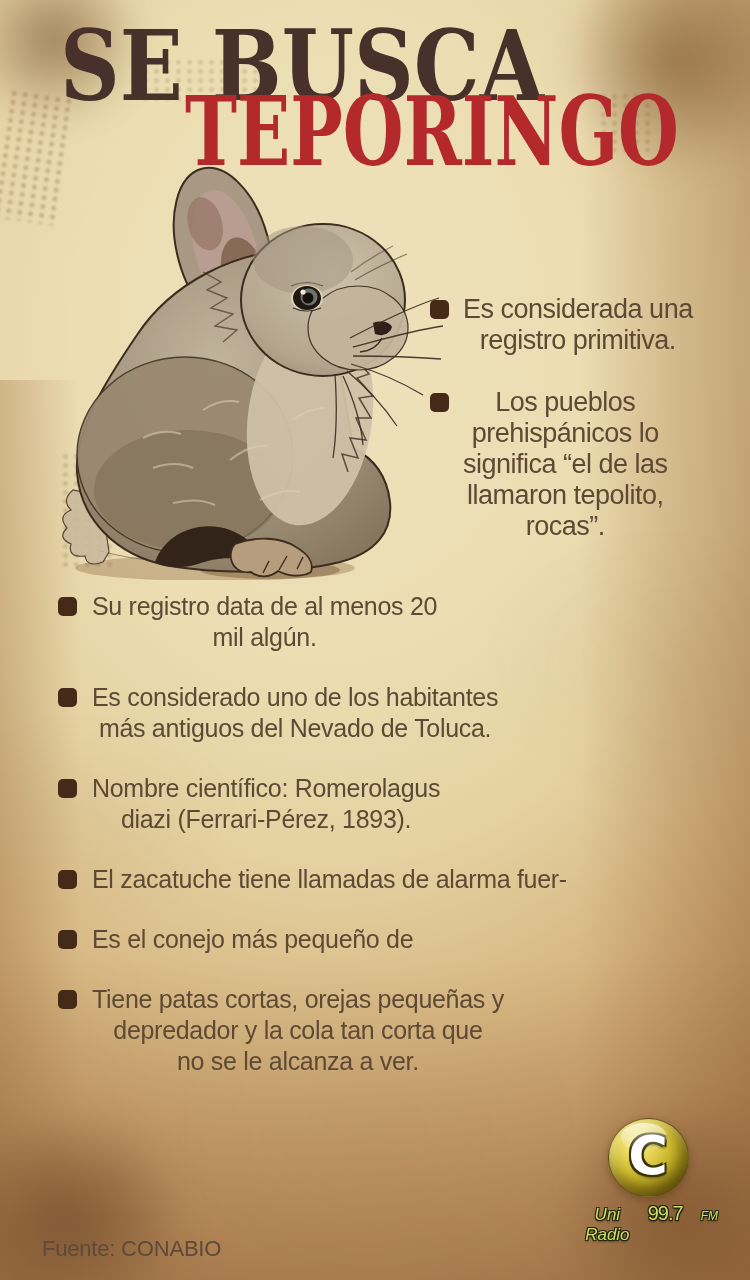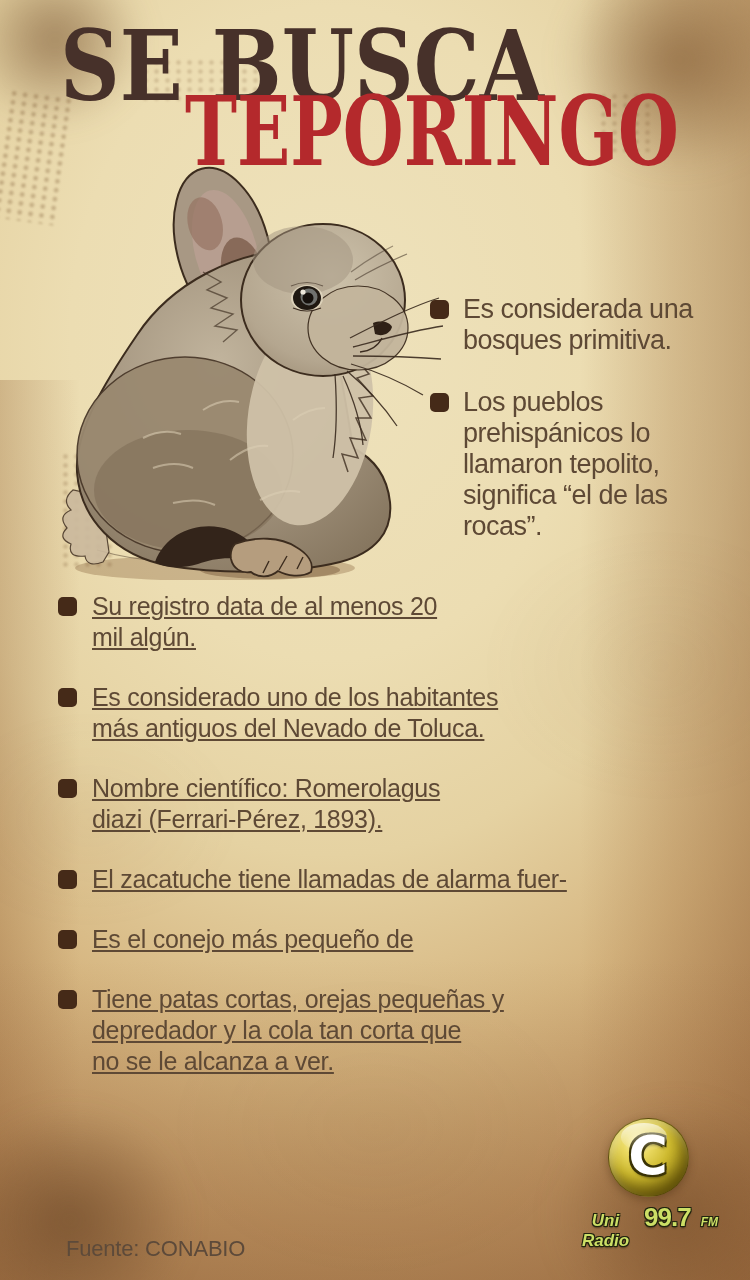--- a/index.html
+++ b/index.html
@@ -41,47 +41,47 @@
       radial-gradient(220px 160px at 12% 64%, rgba(134,92,52,.10), rgba(134,92,52,0) 70%),
       radial-gradient(260px 200px at 88% 52%, rgba(134,92,52,.12), rgba(134,92,52,0) 70%),
       radial-gradient(300px 220px at 50% 88%, rgba(134,92,52,.10), rgba(134,92,52,0) 70%);}
   
   .title-svg{position:absolute;left:58px;top:22px;}
   .title-svg text{font-family:"DejaVu Serif",serif;font-weight:bold;}
   
   .rabbit{position:absolute;left:55px;top:160px;}
   
   .facts{position:absolute;color:#5e4935;}
-  .facts-left{left:58px;top:591px;font-size:25px;line-height:31px;letter-spacing:-0.3px;width:620px;text-decoration:underline;}
+  .facts-left{left:58px;top:591px;font-size:25px;line-height:31px;letter-spacing:-0.3px;width:620px;}
   .facts-right{left:430px;top:294px;font-size:27px;line-height:31px;letter-spacing:-0.5px;width:290px;}
   .fact{display:flex;align-items:flex-start;}
   .facts-left .fact{margin-bottom:29px;}
   .facts-right .fact{margin-bottom:31px;}
   .bullet{flex:none;width:19px;height:19px;border-radius:5px;background:#452a18;margin-top:6px;}
   .facts-left .bullet{margin-right:15px;}
   .facts-right .bullet{margin-right:14px;}
-  .fact-lines{white-space:nowrap;}
-  
-  .source{position:absolute;left:66px;top:1236px;font-size:22px;color:#5d4a3a;letter-spacing:-0.2px;text-align:right;}
+  .fact-lines{white-space:nowrap;text-align:center;}
+  
+  .source{position:absolute;left:42px;top:1236px;font-size:22px;color:#5d4a3a;letter-spacing:-0.2px;text-align:right;}
   
   .logo{position:absolute;left:578px;top:1118px;width:140px;text-align:center;}
   .sphere{width:79px;height:77px;border-radius:50%;margin:0 auto;position:relative;
     display:flex;align-items:center;justify-content:center;
     background:radial-gradient(circle at 36% 30%, #fdf6c0 0%, #ead960 20%, #cdb92e 45%, #a6921b 68%, #756308 88%, #574a06 100%);
     box-shadow:inset -5px -9px 14px rgba(58,46,0,.55), inset 3px 5px 8px rgba(255,250,210,.45), 0 3px 8px rgba(60,35,10,.35);
     border:1px solid rgba(50,40,5,.6);}
   .sphere::after{content:"";position:absolute;left:16%;top:5%;width:58%;height:36%;border-radius:50%;
     background:linear-gradient(rgba(255,255,255,.65), rgba(255,255,255,0));}
   .logo-letter{font-family:"DejaVu Sans",sans-serif;font-weight:bold;font-size:54px;line-height:1;color:#ffffff;margin-top:-3px;
     text-shadow:2px 2px 0 #3a3305, -2px 2px 0 #3a3305, 2px -2px 0 #3a3305, -2px -2px 0 #3a3305, 0 3px 3px rgba(30,26,0,.6);}
-  .radio-line{margin-top:5px;display:flex;align-items:baseline;justify-content:center;color:#ccdf66;font-weight:bold;
+  .radio-line{margin-top:5px;display:flex;align-items:baseline;justify-content:center;color:#ccdf66;font-weight:normal;
     text-shadow:-1px -1px 0 #20240f, 1px -1px 0 #20240f, -1px 1px 0 #20240f, 1px 1px 0 #20240f, 0 2px 2px rgba(25,25,8,.65);}
   .radio-station{font-style:italic;font-size:17px;}
-  .radio-freq{font-size:26px;margin-left:11px;letter-spacing:-1px;}
-  .radio-band{font-size:12px;margin-left:10px;font-style:italic;}
+  .radio-freq{font-size:20px;margin-left:11px;letter-spacing:-1px;}
+  .radio-band{font-size:12px;margin-left:18px;font-style:italic;}
 </style>
 </head>
 <body>
 
 <div class="bg"></div>
 <div class="layer edge-right"></div>
 <div class="layer edge-left"></div>
 <div class="layer edge-bottom"></div>
 <div class="layer corner corner-tl"></div>
 <div class="layer corner corner-tr"></div>
@@ -198,30 +198,30 @@
     <path d="M 300,120 C 320,108 338,100 352,94" opacity=".6"></path>
     <path d="M 296,112 C 312,100 326,92 338,86" opacity=".5"></path>
   </g>
 </svg>
 
 <div class="facts facts-right">
   <div class="fact">
     <span class="bullet"></span>
     <div class="fact-lines">
       <div>Es considerada una</div>
-      <div>bosques primitiva.</div>
+      <div>registro primitiva.</div>
     </div>
   </div>
   <div class="fact">
     <span class="bullet"></span>
     <div class="fact-lines">
       <div>Los pueblos</div>
       <div>prehispánicos lo</div>
+      <div>significa “el de las</div>
       <div>llamaron tepolito,</div>
-      <div>significa “el de las</div>
       <div>rocas”.</div>
     </div>
   </div>
 </div>
 
 <div class="facts facts-left">
   <div class="fact">
     <span class="bullet"></span>
     <div class="fact-lines">
       <div>Su registro data de al menos 20</div>

